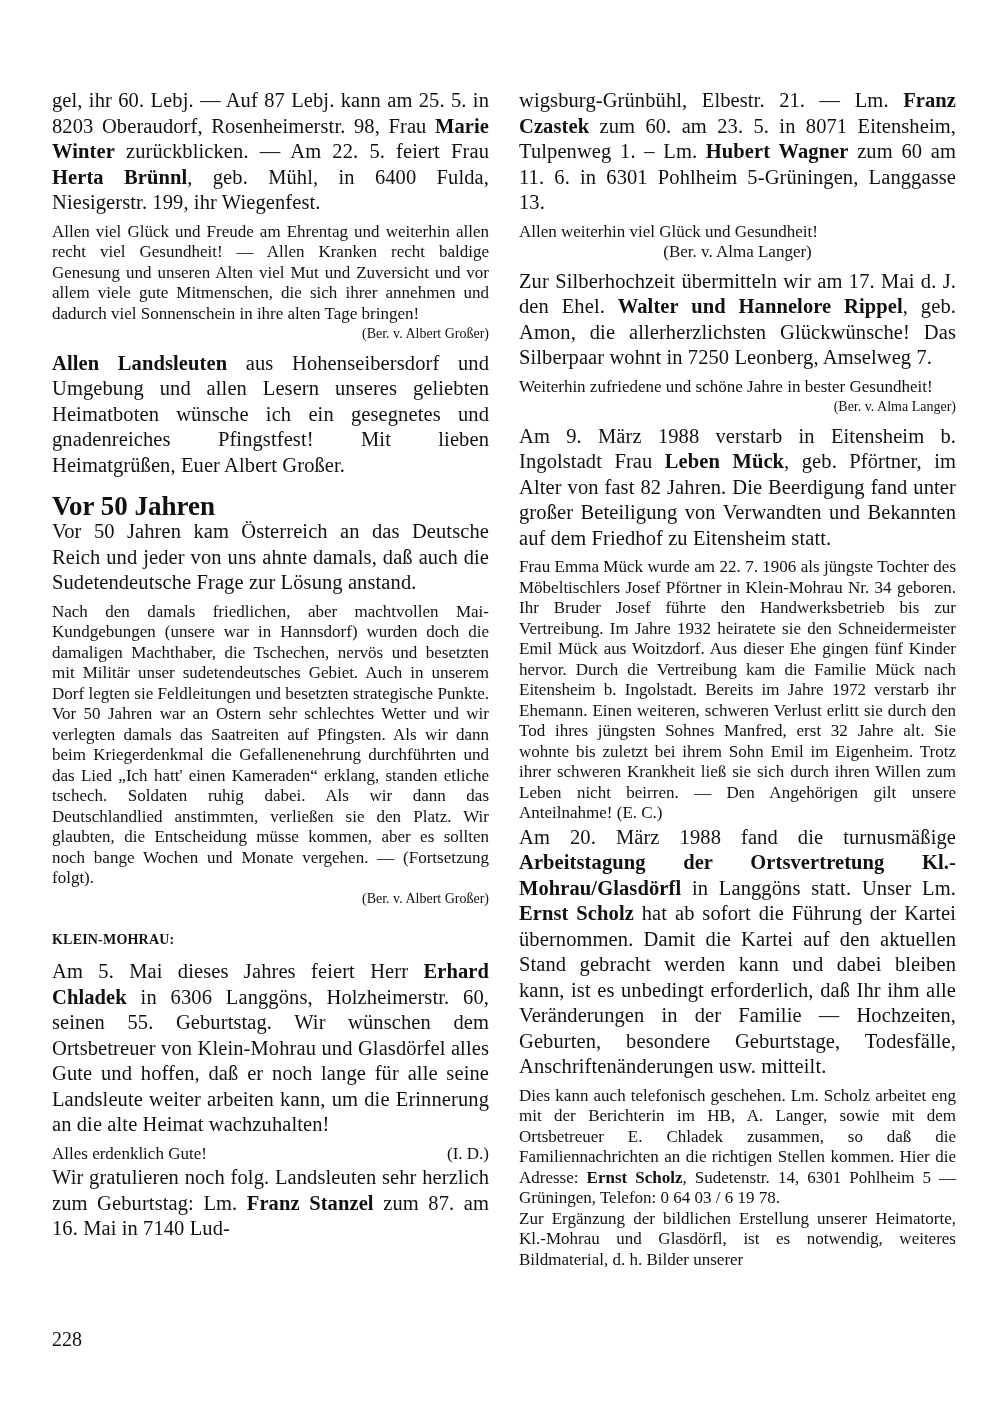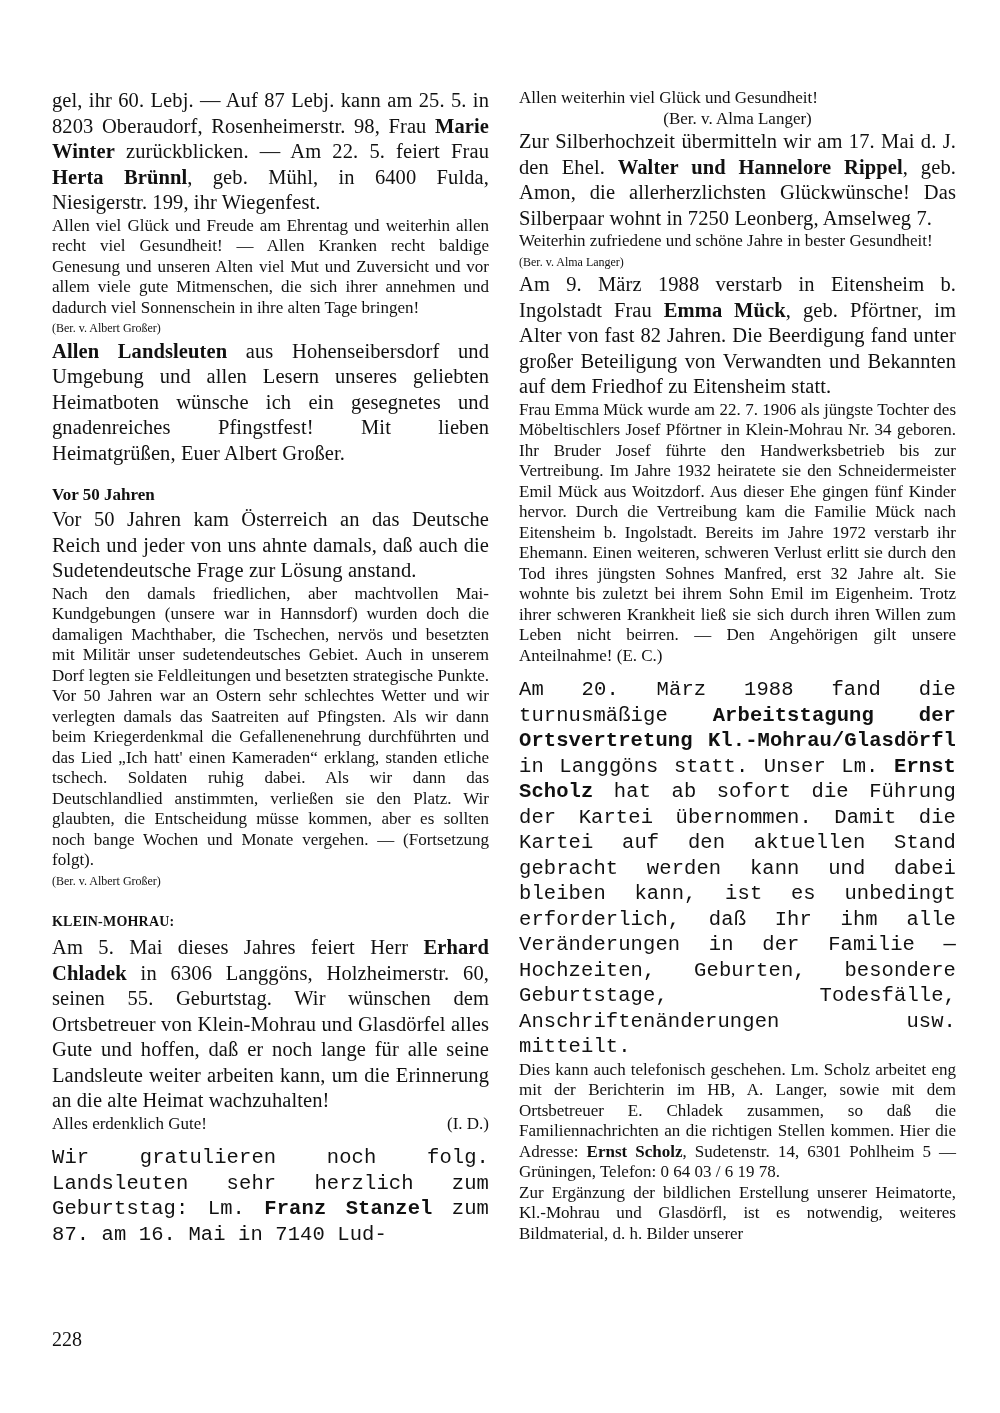--- a/index.html
+++ b/index.html
@@ -41,38 +41,39 @@
   }
   .big {
     font-size: 20.5px;
     line-height: 25.5px;
     letter-spacing: 0.1px;
   }
   .small {
     font-size: 17px;
     line-height: 20.5px;
   }
-  .gap-s { }
-  .gap-m { margin-top: 11px; font-family: Liberation Mono, monospace; }
+  .gap-s { margin-top: 6px; }
+  .gap-m { margin-top: 1px; }
   b, .b { font-weight: bold; }
   .head {
-    font-size: 17px;
+    font-size: 27px;
     line-height: 25px;
     font-weight: bold;
     margin-top: 16px;
   }
   .head-lg {
     font-size: 14px;
     line-height: 26px;
     font-weight: bold;
     margin-top: 18px;
     letter-spacing: 0.2px;
   }
   .sig {
-    font-size: 12px;
+    text-align: right;
+    font-size: 14px;
     line-height: 20.5px;
   }
   .sig-center {
     text-align: center;
     font-size: 17px;
     line-height: 20.5px;
   }
   .split {
     display: flex;
     justify-content: space-between;
@@ -120,32 +121,33 @@
         <span>Alles erdenklich Gute!</span>
         <span>(I. D.)</span>
       </div>
 
       <p class="big gap-m"><span>Wir gratulieren noch folg. Landsleuten sehr herzlich zum Geburtstag: Lm. </span><b>Franz Stanzel</b><span> zum 87. am 16. Mai in 7140 Lud-</span></p>
 
     </div>
 
     <div class="col">
 
+      <p class="big"><span>wigsburg-Grünbühl, Elbestr. 21. — Lm. </span><b>Franz Czastek</b><span> zum 60. am 23. 5. in 8071 Eitensheim, Tulpenweg 1. – Lm. </span><b>Hubert Wagner</b><span> zum 60 am 11. 6. in 6301 Pohlheim 5-Grüningen, Langgasse 13.</span></p>
 
       <p class="small gap-s">Allen weiterhin viel Glück und Gesundheit!</p>
 
       <p class="sig-center">(Ber. v. Alma Langer)</p>
 
       <p class="big gap-s"><span>Zur Silberhochzeit übermitteln wir am 17. Mai d. J. den Ehel. </span><b>Walter und Hannelore Rippel</b><span>, geb. Amon, die allerherzlichsten Glückwünsche! Das Silberpaar wohnt in 7250 Leonberg, Amselweg 7.</span></p>
 
       <p class="small gap-s">Weiterhin zufriedene und schöne Jahre in bester Gesundheit!</p>
 
       <p class="sig">(Ber. v. Alma Langer)</p>
 
-      <p class="big gap-s"><span>Am 9. März 1988 verstarb in Eitensheim b. Ingolstadt Frau </span><b>Emma Mück</b><span>, geb. Pförtner, im Alter von fast 82 Jahren. Die Beerdigung fand unter großer Beteiligung von Verwandten und Bekannten auf dem Friedhof zu Eitensheim statt.</span></p>
+      <p class="big gap-s"><span>Am 9. März 1988 verstarb in Eitensheim b. Ingolstadt Frau </span><b>Leben Mück</b><span>, geb. Pförtner, im Alter von fast 82 Jahren. Die Beerdigung fand unter großer Beteiligung von Verwandten und Bekannten auf dem Friedhof zu Eitensheim statt.</span></p>
 
       <p class="small gap-s">Frau Emma Mück wurde am 22. 7. 1906 als jüngste Tochter des Möbeltischlers Josef Pförtner in Klein-Mohrau Nr. 34 geboren. Ihr Bruder Josef führte den Handwerksbetrieb bis zur Vertreibung. Im Jahre 1932 heiratete sie den Schneidermeister Emil Mück aus Woitzdorf. Aus dieser Ehe gingen fünf Kinder hervor. Durch die Vertreibung kam die Familie Mück nach Eitensheim b. Ingolstadt. Bereits im Jahre 1972 verstarb ihr Ehemann. Einen weiteren, schweren Verlust erlitt sie durch den Tod ihres jüngsten Sohnes Manfred, erst 32 Jahre alt. Sie wohnte bis zuletzt bei ihrem Sohn Emil im Eigenheim. Trotz ihrer schweren Krankheit ließ sie sich durch ihren Willen zum Leben nicht beirren. — Den Angehörigen gilt unsere Anteilnahme! (E. C.)</p>
 
       <p class="big gap-m"><span>Am 20. März 1988 fand die turnusmäßige </span><b>Arbeitstagung der Ortsvertretung Kl.-Mohrau/Glasdörfl</b><span> in Langgöns statt. Unser Lm. </span><b>Ernst Scholz</b><span> hat ab sofort die Führung der Kartei übernommen. Damit die Kartei auf den aktuellen Stand gebracht werden kann und dabei bleiben kann, ist es unbedingt erforderlich, daß Ihr ihm alle Veränderungen in der Familie — Hochzeiten, Geburten, besondere Geburtstage, Todesfälle, Anschriftenänderungen usw. mitteilt.</span></p>
 
       <p class="small gap-s"><span>Dies kann auch telefonisch geschehen. Lm. Scholz arbeitet eng mit der Berichterin im HB, A. Langer, sowie mit dem Ortsbetreuer E. Chladek zusammen, so daß die Familiennachrichten an die richtigen Stellen kommen. Hier die Adresse: </span><b>Ernst Scholz</b><span>, Sudetenstr. 14, 6301 Pohlheim 5 — Grüningen, Telefon: 0 64 03 / 6 19 78.</span></p>
 
       <p class="small">Zur Ergänzung der bildlichen Erstellung unserer Heimatorte, Kl.-Mohrau und Glasdörfl, ist es notwendig, weiteres Bildmaterial, d. h. Bilder unserer</p>
 
     </div>

